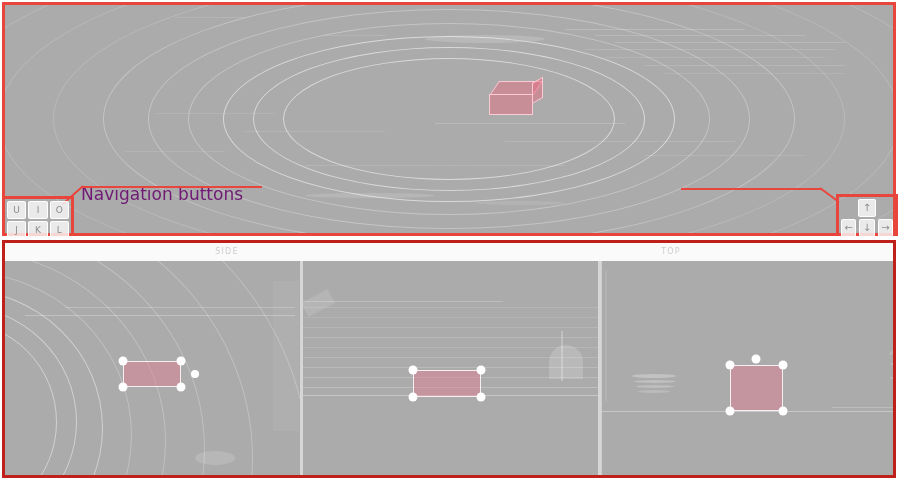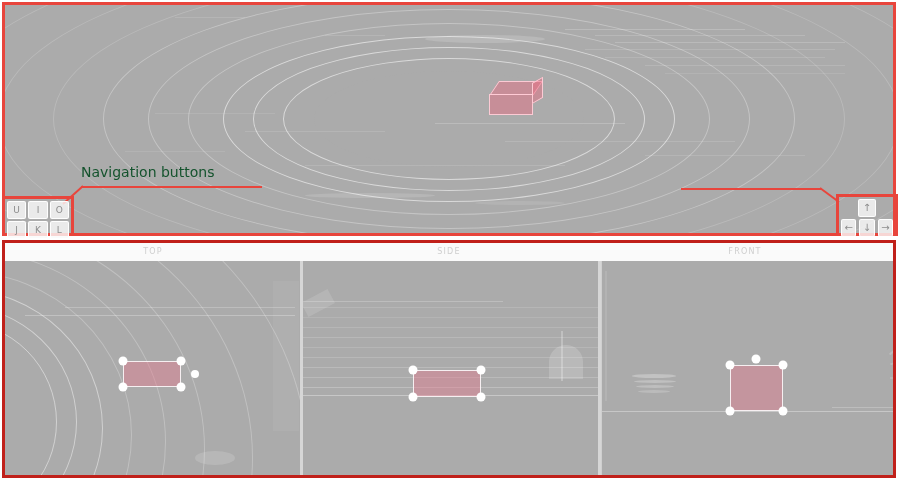--- a/index.html
+++ b/index.html
@@ -39,21 +39,21 @@
   .ctx .scene{position:absolute;inset:0;}
   .ctx .road{position:absolute;left:-10%;bottom:-22%;width:120%;height:52%;
        background:linear-gradient(180deg,rgba(205,205,203,.55),rgba(243,243,242,.1));
        transform:perspective(70px) rotateX(34deg);}
   .ctx .pole{position:absolute;background:rgba(140,140,138,.5);width:3px;}
   .ctx .blot{position:absolute;background:rgba(160,160,158,.35);}
   .ctx-label{position:absolute;left:0;right:0;top:27px;text-align:center;
        font-size:17px;color:#111;letter-spacing:.1px;}
 
   
-  .ann{position:absolute;font-size:14px;color:#14532d;white-space:nowrap;}
+  .ann{position:absolute;font-size:17px;color:#701a75;white-space:nowrap;margin-top:20px;}
   .ann-underline{position:absolute;height:2px;background:#e8453c;}
   .ann-leader{position:absolute;}
   .ann-leader svg{display:block;}
 
   .persp-label{position:absolute;left:388px;top:99px;font-size:22px;color:#111;}
 
   
   .keypad{position:absolute;border:3px solid #e8453c;box-sizing:border-box;
           background:rgba(171,171,171,.0);}
   .nav-pad{left:2px;top:196px;width:72px;height:40px;padding:2px;}
@@ -175,23 +175,22 @@
     </div>
     <div class="krow">
       <div class="key">←</div>
       <div class="key">↓</div>
       <div class="key">→</div>
     </div>
   </div>
 
   <div class="proj-panel">
     <div class="proj-head">
+      <div class="h">SIDE</div>
       <div class="h">TOP</div>
-      <div class="h">SIDE</div>
-      <div class="h">FRONT</div>
     </div>
 
     <div class="panes">
 
       <div class="pane p-top">
         <div>
           <div class="arc" style="left:-150px;top:60px;width:200px;height:200px;"></div>
           <div class="arc" style="left:-170px;top:44px;width:240px;height:232px;"></div>
           <div class="arc" style="left:-190px;top:28px;width:286px;height:276px;"></div>
           <div class="arc f" style="left:-215px;top:10px;width:340px;height:326px;"></div>

